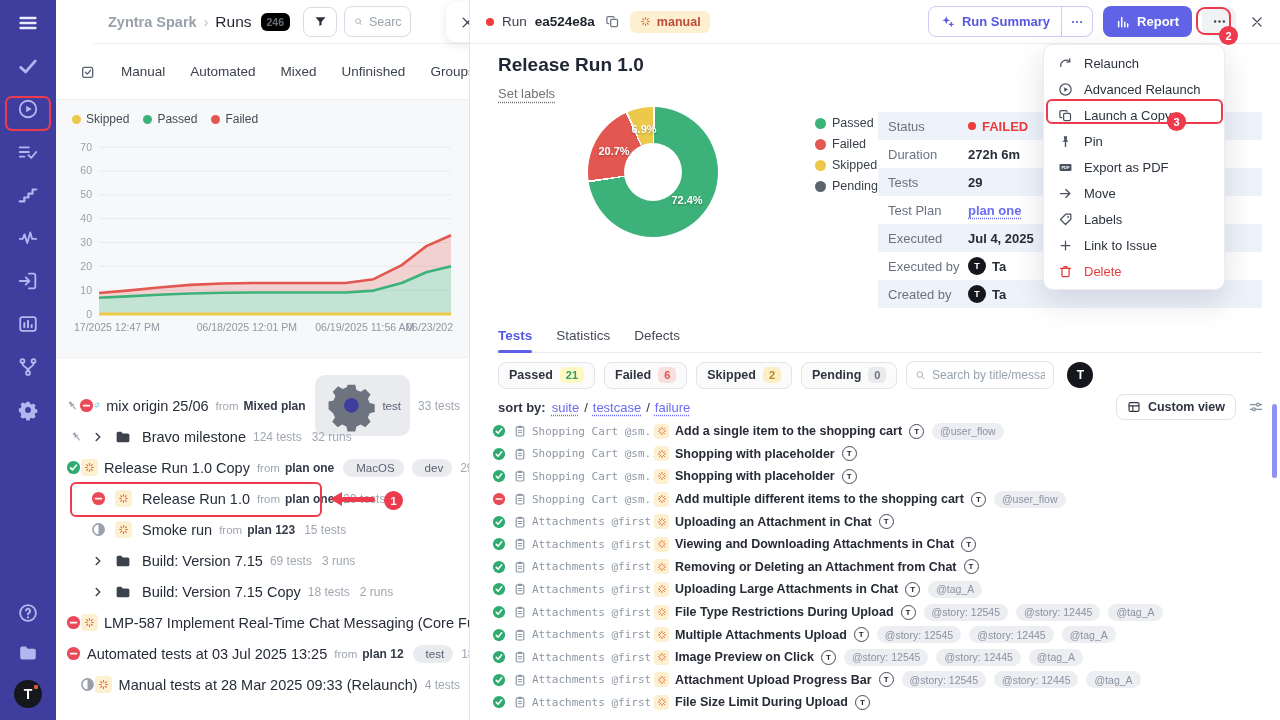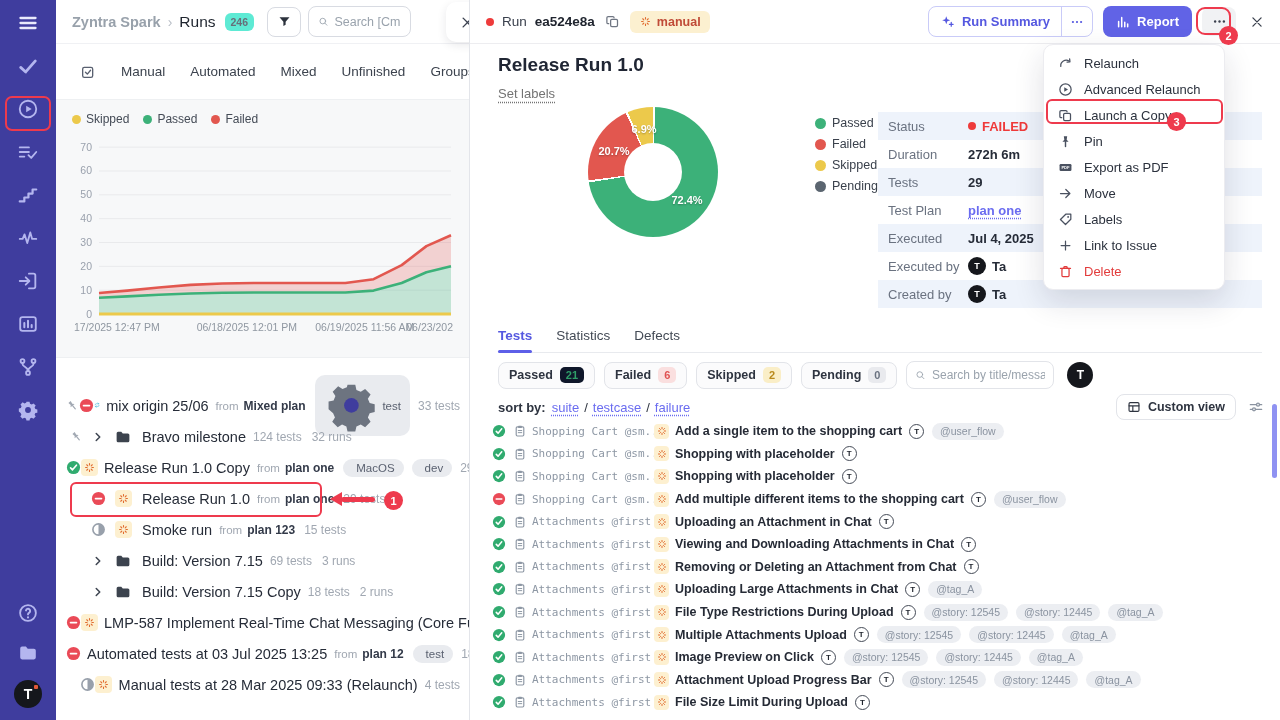--- a/index.html
+++ b/index.html
@@ -18,25 +18,25 @@
   .sidebar { position:absolute; left:0; top:0; width:56px; height:720px; background:#3f3d9e; display:flex; flex-direction:column; align-items:center; padding:10px 0 12px; z-index:5; }
   .sb-col { display:flex; flex-direction:column; align-items:center; gap:17px; }
   .sb-bottom { margin-top:auto; gap:14px; }
   .sb-btn { width:36px; height:26px; display:flex; align-items:center; justify-content:center; color:#b4b6ef; background:none; border:none; cursor:pointer; }
   .sb-btn.first { color:#e9eafc; }
   .t-logo { width:28px; height:28px; border-radius:50%; background:#15171c; color:#fff; font-weight:800; font-size:14px; display:flex; align-items:center; justify-content:center; position:relative; }
   .t-logo::after { content:""; position:absolute; right:4px; top:5px; width:4px; height:4px; background:#e05a3a; border-radius:1px; }
 
   
   .runs-panel { position:absolute; left:56px; top:0; width:414px; height:720px; background:#fff; border-right:1px solid #e3e5ea; overflow:hidden; }
-  .rp-header { height:44px; display:flex; align-items:center; padding:0 58px 0 16px; gap:7px; border-bottom:1px solid #f0f1f4; }
+  .rp-header { height:44px; display:flex; align-items:center; padding:0 58px 0 16px; gap:7px; border-bottom:1px solid #f0f1f4;margin-left:36px; }
   .bc-project { color:#98a1ab; font-size:14.5px; font-weight:600; white-space:nowrap; }
   .bc-sep { color:#b8bec6; font-size:14px; }
   .bc-section { color:#1e242e; font-size:15.5px; font-weight:400; }
-  .bc-count { background:#5eead4; color:#676e79; font-size:10.5px; font-weight:700; border-radius:6px; padding:3px 6px; margin-left:2px; }
+  .bc-count { background:#000000; color:#676e79; font-size:10.5px; font-weight:700; border-radius:6px; padding:3px 6px; margin-left:2px; }
   .filter-btn { width:34px; height:30px; border:1px solid #d8dbe2; border-radius:8px; background:#fff; display:flex; align-items:center; justify-content:center; color:#2c323d; margin-left:6px; cursor:pointer; flex:none; }
   .rp-search { flex:1; height:31px; border:1px solid #d8dbe2; border-radius:8px; display:flex; align-items:center; gap:6px; padding:0 9px; color:#9aa3ad; min-width:0; }
   .rp-search input { border:none; outline:none; font-size:12.5px; color:#3a414c; width:100%; font-family:inherit; background:transparent; }
   .rp-search input::placeholder { color:#9aa3ad; }
   .panel-close { position:absolute; left:390px; top:2px; width:43px; height:40px; background:#fff; border:none; border-radius:10px; box-shadow:0 3px 10px rgba(25,30,50,.10); display:flex; align-items:center; justify-content:center; color:#3c4250; cursor:pointer; z-index:12; }
 
   .rp-tabs { height:55px; display:flex; align-items:center; gap:25px; padding:0 0 0 24px; font-size:13.5px; color:#3c434e; white-space:nowrap; }
   .rp-tab { cursor:pointer; }
   .rp-tabs .ic { color:#596070; }
 
@@ -99,21 +99,21 @@
   .mini-avatar { width:18px; height:18px; border-radius:50%; background:#15171c; color:#fff; font-size:9px; font-weight:800; display:inline-flex; align-items:center; justify-content:center; }
 
   .tests-tabs { position:absolute; left:28px; right:18px; top:328px; height:25px; display:flex; gap:24px; border-bottom:1px solid #e8eaee; font-size:13.5px; }
   .t-tab { color:#434a55; cursor:pointer; position:relative; padding-bottom:8px; }
   .t-tab.active { color:#5558e0; font-weight:700; }
   .t-tab.active::after { content:""; position:absolute; left:0; right:0; bottom:-1px; height:3px; border-radius:2px; background:#5d5fe8; }
 
   .filters-row { position:absolute; left:28px; top:361px; display:flex; align-items:center; gap:9px; }
   .f-chip { height:27px; display:flex; align-items:center; gap:7px; border:1px solid #e2e4e9; background:#fbfbfc; border-radius:8px; padding:0 10px; font-size:12.5px; font-weight:700; color:#2e3440; cursor:pointer; }
   .f-count { font-size:11px; font-weight:700; border-radius:5px; padding:2px 6px; }
-  .tone-green { background:#0f172a; color:#2f9e68; }
+  .tone-green { background:#fef9c3; color:#2f9e68; }
   .tone-red { background:#fadfdf; color:#e05252; }
   .tone-yellow { background:#faeec7; color:#b98a1d; }
   .tone-gray { background:#e9eaee; color:#6a7280; }
   .tests-search { width:148px; height:28px; border:1px solid #e2e4e9; border-radius:8px; display:flex; align-items:center; gap:6px; padding:0 8px; color:#9aa3ad; }
   .tests-search input { border:none; outline:none; width:100%; font-size:12px; font-family:inherit; color:#3a414c; background:transparent; }
   .tests-search input::placeholder { color:#9aa3ad; }
   .filters-avatar { width:26px; height:26px; border-radius:50%; background:#15171c; color:#fff; font-size:12px; font-weight:800; display:flex; align-items:center; justify-content:center; margin-left:4px; }
 
   .sort-row { position:absolute; left:28px; right:16px; top:394px; height:26px; display:flex; align-items:center; font-size:13px; }
   .sort-label { font-weight:700; color:#2e3440; margin-right:6px; }

